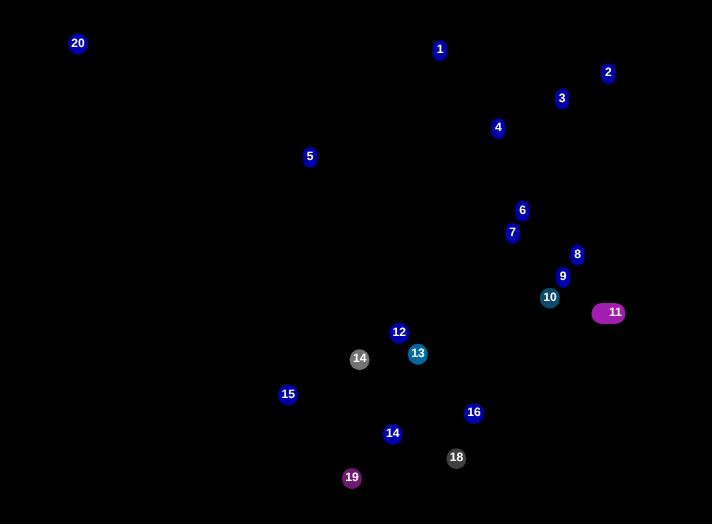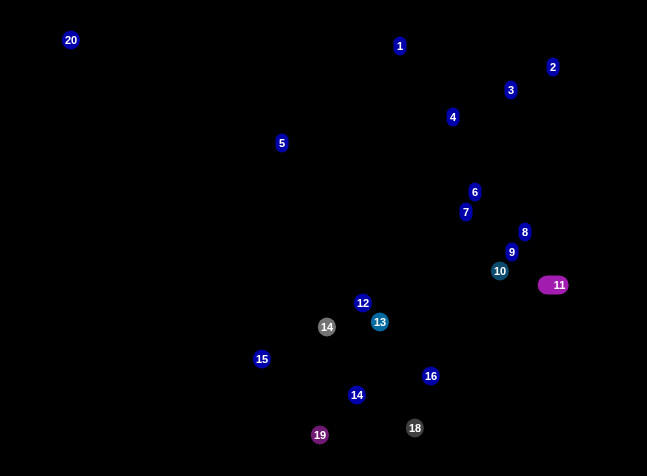--- a/index.html
+++ b/index.html
@@ -47,16 +47,16 @@
     <div class="som-marker" style="left: 525px; top: 232px; background: rgb(0, 0, 170); color: rgb(255, 255, 255);">8</div>
     <div class="som-marker" style="left: 512px; top: 252px; background: rgb(0, 0, 170); color: rgb(255, 255, 255);">9</div>
     <div class="som-marker" style="left: 500px; top: 271px; background: #0c4a6e; color: rgb(255, 255, 255);">10</div>
     <div class="som-marker" style="left: 553px; top: 285px; background: #a21caf; color: rgb(255, 255, 255); padding-left: 16px;">11</div>
     <div class="som-marker" style="left: 363px; top: 303px; background: rgb(0, 0, 170); color: rgb(255, 255, 255); text-align: center;">12</div>
     <div class="som-marker" style="left: 380px; top: 322px; background: #0369a1; color: rgb(255, 255, 255);">13</div>
     <div class="som-marker" style="left: 327px; top: 327px; background: #737373; color: rgb(255, 255, 255);">14</div>
     <div class="som-marker" style="left: 262px; top: 359px; background: rgb(0, 0, 170); color: rgb(255, 255, 255); text-align: center;">15</div>
     <div class="som-marker" style="left: 431px; top: 376px; background: rgb(0, 0, 170); color: rgb(255, 255, 255); text-align: center;">16</div>
     <div class="som-marker" style="left: 357px; top: 395px; background: rgb(0, 0, 170); color: rgb(255, 255, 255);">14</div>
-    <div class="som-marker" style="left: 415px; top: 428px; background: #404040; color: rgb(255, 255, 255);">18</div>
+    <div class="som-marker" style="left: 415px; top: 417px; background: #404040; color: rgb(255, 255, 255);">18</div>
     <div class="som-marker" style="left: 320px; top: 435px; background: #701a75; color: rgb(255, 255, 255);">19</div>
     <div class="som-marker" style="left: 71px; top: 40px; background: rgb(0, 0, 170); color: rgb(255, 255, 255);">20</div>
   </div>
 
 </body></html>

